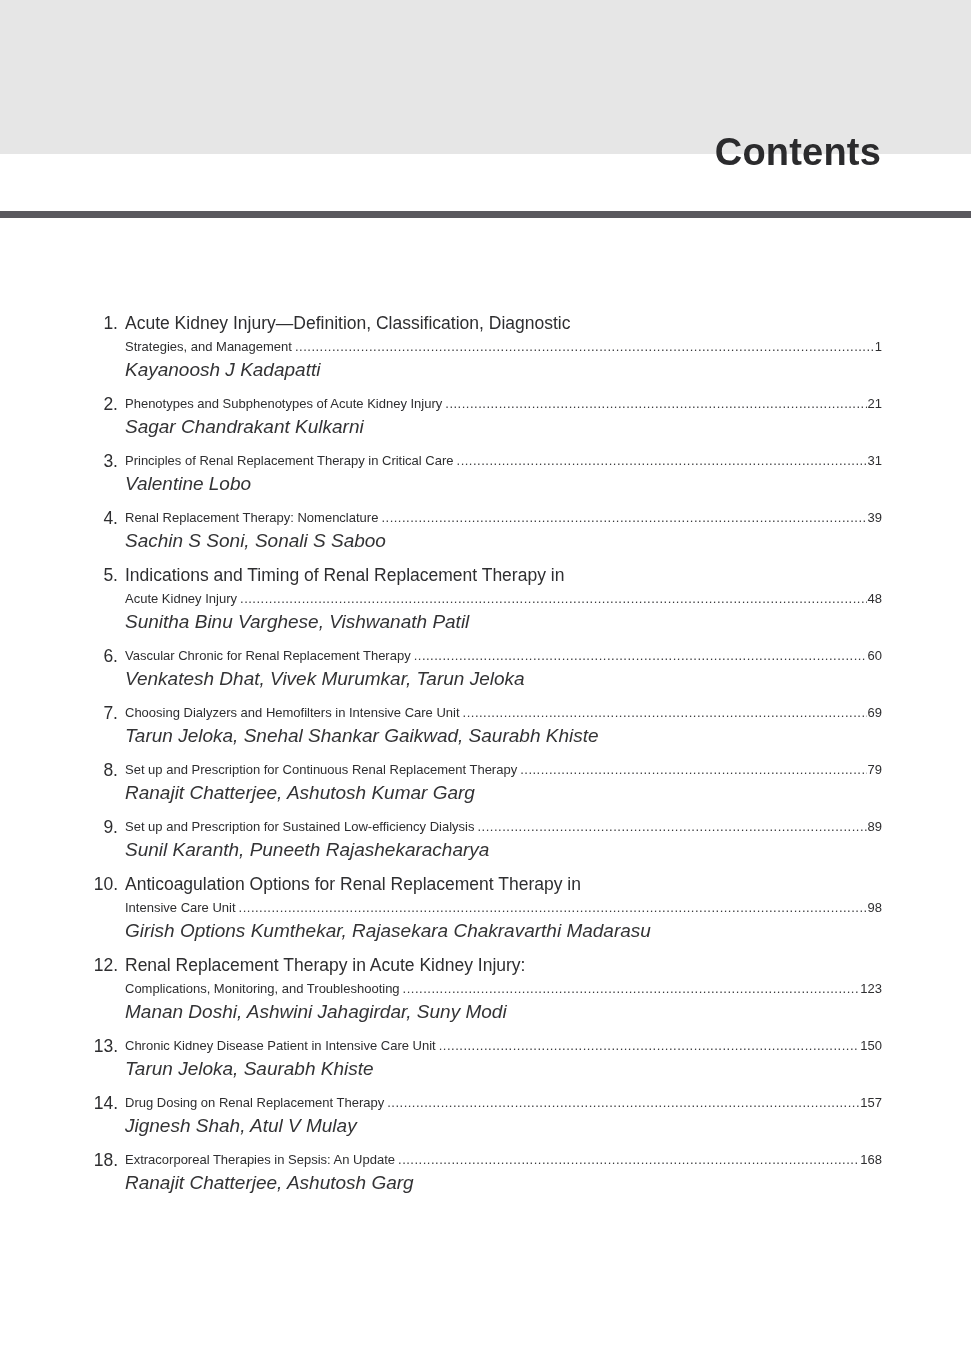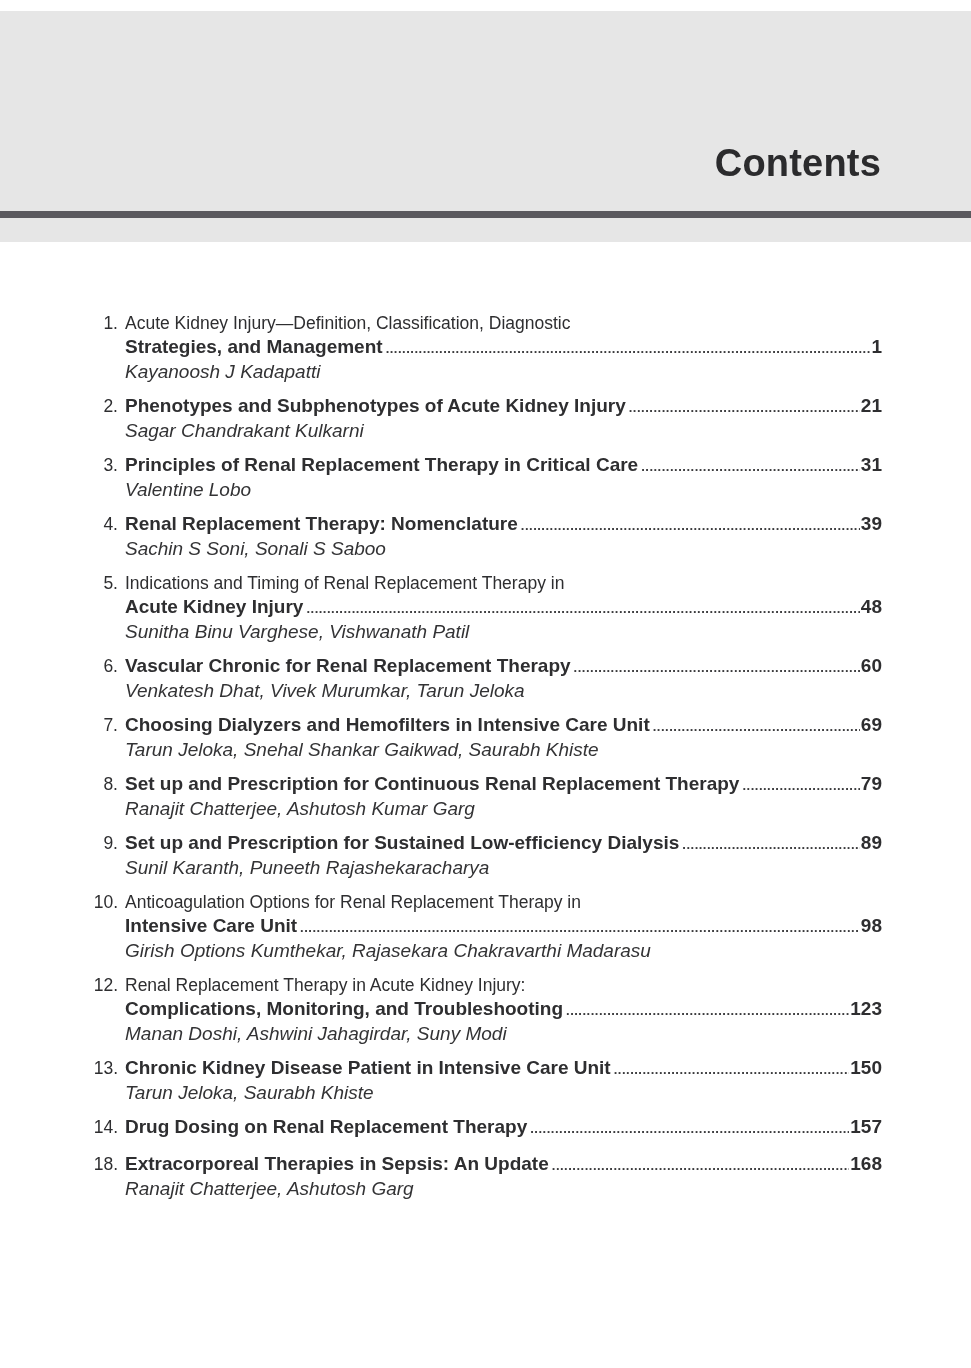--- a/index.html
+++ b/index.html
@@ -1,27 +1,27 @@
 <!DOCTYPE html>
 <html><head>
 <meta charset="utf-8">
 <style>
   html, body { margin: 0; padding: 0; background: #ffffff; }
   body { width: 971px; height: 1368px; position: relative; overflow: hidden;
          font-family: "Liberation Sans", "DejaVu Sans", sans-serif; color: #2e2e30; }
-  .header-band { position: absolute; left: 0; top: 11px; width: 971px; height: 231px; background: #e6e6e6; }
+  .header-band { position: absolute; left: 0; top: 0; width: 971px; height: 154px; background: #e6e6e6; }
   .page-title { position: absolute; right: 90px; top: 128px; font-size: 38px; font-weight: bold;
                 color: #2b2b2d; letter-spacing: 0.2px; line-height: 48px; margin: 0; }
   .rule-bar { position: absolute; left: 0; top: 211px; width: 971px; height: 7px; background: #5a595e; }
   .toc { position: absolute; left: 86px; top: 311px; width: 796px; }
   .entry { position: relative; margin-bottom: 11px; }
   .num { position: absolute; left: 0; width: 32px; text-align: right; font-size: 17.5px; line-height: 24px; }
   .body { margin-left: 39px; }
   .title-line { font-size: 17.5px; line-height: 24px; white-space: nowrap; }
-  .leader-line { display: flex; align-items: baseline; font-size: 19px; line-height: 24px; white-space: nowrap; font-weight: bold; }
+  .leader-line { display: flex; align-items: baseline; font-size: 13px; line-height: 24px; white-space: nowrap; }
   .leader-line .t { flex: 0 0 auto; padding-right: 3px; }
   .leader-line .dots { flex: 1 1 auto; overflow: hidden; font-size: 13px; letter-spacing: 0.5px; color: #3a3a3c; }
   .leader-line .dots::before { content: "................................................................................................................................................................................................................................................................."; }
   .leader-line .pg { flex: 0 0 auto; padding-left: 1px; }
   .authors { font-style: italic; font-size: 19px; line-height: 22px; color: #333335; }
 </style>
 </head>
 <body>
 
 <div class="header-band">
@@ -185,20 +185,21 @@
     </div>
     <div class="entry">
       <div class="num">14.</div>
       <div class="body">
         <div class="extra-lines"></div>
         <div class="leader-line">
           <span class="t">Drug Dosing on Renal Replacement Therapy</span>
           <span class="dots"></span>
           <span class="pg">157</span>
         </div>
+        <div class="authors">Jignesh Shah, Atul V Mulay</div>
       </div>
     </div>
     <div class="entry">
       <div class="num">18.</div>
       <div class="body">
         <div class="extra-lines"></div>
         <div class="leader-line">
           <span class="t">Extracorporeal Therapies in Sepsis: An Update</span>
           <span class="dots"></span>
           <span class="pg">168</span>

